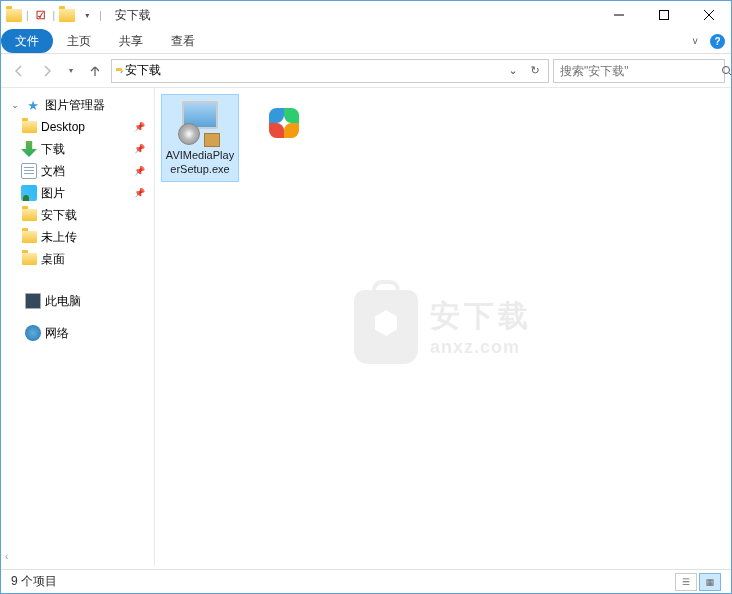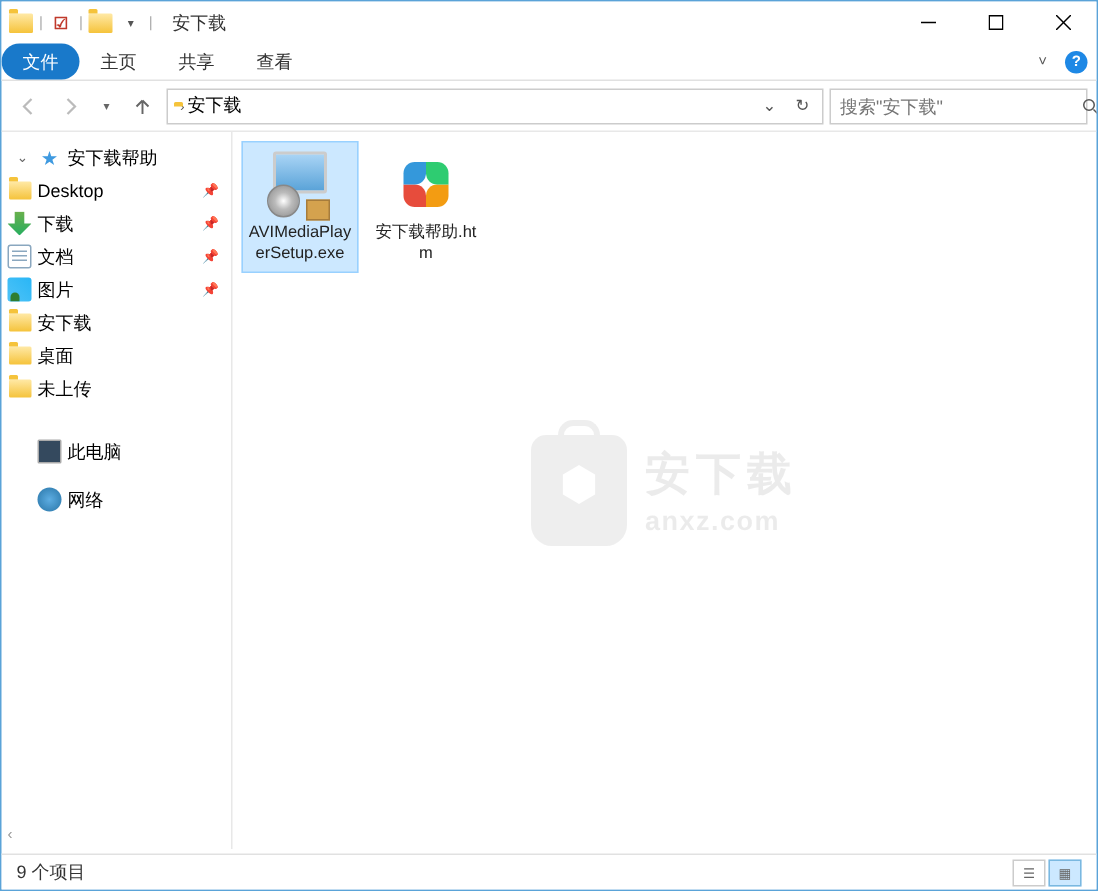--- a/index.html
+++ b/index.html
@@ -40,21 +40,21 @@
 .bc-end { display:flex; align-items:center; padding-right:2px; }
 .bc-btn { width:22px; height:22px; display:flex; align-items:center; justify-content:center; cursor:pointer; color:#555; font-size:11px; }
 .search-box { width:172px; height:24px; border:1px solid #ccc; display:flex; align-items:center; }
 .search-input { flex:1; border:none; outline:none; font-size:12px; padding:0 6px; color:#666; background:transparent; }
 .search-btn { width:24px; height:22px; display:flex; align-items:center; justify-content:center; cursor:pointer; color:#555; }
 
 .body-area { display:flex; height:478px; position:relative; }
 .sidebar { width:154px; border-right:1px solid #e8e8e8; padding-top:6px; overflow:hidden; }
 .tree-item { display:flex; align-items:center; height:22px; padding-left:8px; font-size:12px; cursor:pointer; gap:4px; }
 .tree-chev { width:12px; font-size:9px; color:#666; text-align:center; }
-.tree-item.child { padding-left:4px; }
+.tree-item.child { padding-left:20px; }
 .tree-icon { width:16px; height:16px; display:flex; align-items:center; justify-content:center; flex-shrink:0; }
 .pin { font-size:9px; color:#777; margin-left:auto; margin-right:8px; }
 .star-icon { color:#3f9ae0; font-size:13px; }
 .folder-icon { width:15px; height:12px; background:linear-gradient(#ffe9a6,#f5c33b); border-radius:1px; position:relative; }
 .folder-icon::before { content:''; position:absolute; top:-3px; left:0; width:6px; height:3px; background:#f5c33b; border-radius:1px 1px 0 0; }
 .dl-icon,.doc-icon,.pic-icon,.desk-icon,.od-icon,.pc-icon,.net-icon { width:16px; height:16px; background:#5aa3d8; border-radius:2px; }
 .dl-icon { background:linear-gradient(#6ab04c,#27ae60); clip-path:polygon(30% 0,70% 0,70% 50%,100% 50%,50% 100%,0 50%,30% 50%); }
 .doc-icon { background:#fff; border:1px solid #8aa7bf; position:relative; }
 .doc-icon::after { content:''; position:absolute; left:2px; right:2px; top:3px; height:1px; background:#8aa7bf; box-shadow:0 3px 0 #8aa7bf,0 6px 0 #8aa7bf; }
 .pic-icon { background:linear-gradient(45deg,#4fc3f7,#29b6f6); position:relative; overflow:hidden; }
@@ -193,21 +193,21 @@
       </div>
   </div>
 </div>
 
 <div class="body-area">
 
   <div class="sidebar">
     <div class="tree-item">
       <span class="tree-chev">⌄</span>
       <span class="tree-icon star-icon">★</span>
-      <span>安下载帮助</span>
+      <span>图片管理器</span>
     </div>
     <div class="tree-item child">
       <span class="tree-icon">
           <span class="folder-icon"></span>
         </span>
       <span>Desktop</span>
       <span class="pin">📌</span>
     </div>
     <div class="tree-item child">
       <span class="tree-icon">
@@ -233,27 +233,27 @@
     <div class="tree-item child">
       <span class="tree-icon">
           <span class="folder-icon"></span>
         </span>
       <span>安下载</span>
     </div>
     <div class="tree-item child">
       <span class="tree-icon">
           <span class="folder-icon"></span>
         </span>
+      <span>未上传</span>
+    </div>
+    <div class="tree-item child">
+      <span class="tree-icon">
+          <span class="folder-icon"></span>
+        </span>
       <span>桌面</span>
-    </div>
-    <div class="tree-item child">
-      <span class="tree-icon">
-          <span class="folder-icon"></span>
-        </span>
-      <span>未上传</span>
     </div>
     <div class="tree-gap"></div>
     <div class="tree-gap"></div>
     <div class="tree-item">
       <span class="tree-chev"></span>
       <span class="tree-icon">
           <span class="pc-icon"></span>
         </span>
       <span>此电脑</span>
     </div>
@@ -287,21 +287,20 @@
       </div>
       <div class="file-item">
         <div class="file-thumb htm-thumb">
           <div class="pinwheel">
               <div class="petal p1"></div>
               <div class="petal p2"></div>
               <div class="petal p3"></div>
               <div class="petal p4"></div>
             </div>
         </div>
-        <div class="file-label">安下载帮助.htm</div>
       </div>
     </div>
   </div>
 </div>
 
 <div class="statusbar">
   <span>9 个项目</span>
   <div class="status-spacer"></div>
   <div class="view-btns">
     <div class="view-btn">☰</div>

